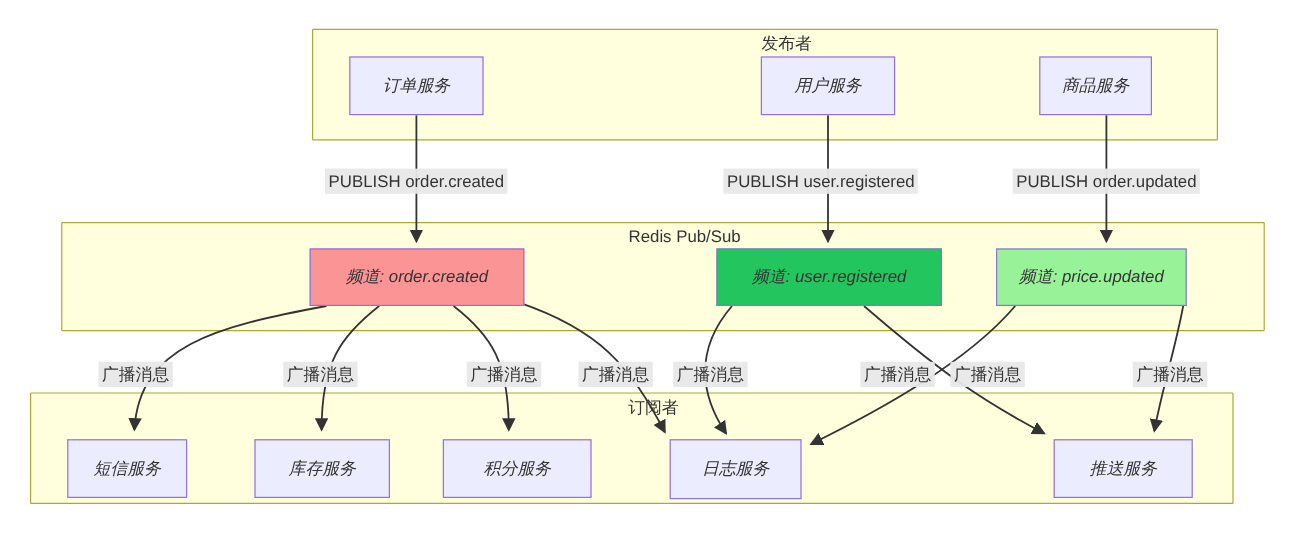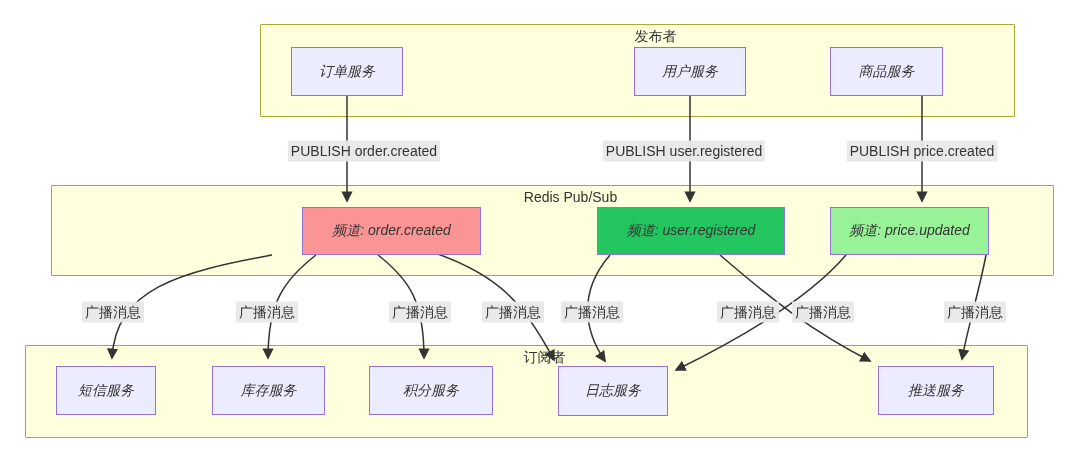--- a/index.html
+++ b/index.html
@@ -37,21 +37,21 @@
 <div class="canvas">
 
   <div class="cluster" style="left:260px;top:24px;width:755px;height:93px;">
     <div class="cluster-title">发布者</div>
   </div>
 
   <div class="cluster" style="left:51px;top:185px;width:1003px;height:91px;">
     <div class="cluster-title">Redis Pub/Sub</div>
   </div>
 
-  <div class="cluster" style="left:25px;top:345px;width:1003px;height:93px;">
+  <div class="cluster" style="left:25px;top:327px;width:1003px;height:93px;">
     <div class="cluster-title">订阅者</div>
   </div>
 
   <svg class="edge-layer" width="1080" height="463">
     <defs>
       <marker id="arrow" viewBox="0 0 10 10" refX="8.5" refY="5" markerWidth="7.5" markerHeight="7.5" orient="auto-start-reverse">
         <path d="M0,0 L10,5 L0,10 z" fill="#333"></path>
       </marker>
     </defs>
     <g fill="none" stroke="#333" stroke-width="1.5">
@@ -63,38 +63,38 @@
       <path d="M316,255 C284,280 268,302 268,358" marker-end="url(#arrow)"></path>
       <path d="M378,255 C410,280 424,302 424,358" marker-end="url(#arrow)"></path>
       <path d="M432,252 C500,275 525,305 554,360" marker-end="url(#arrow)"></path>
       <path d="M610,255 C578,292 584,330 605,361" marker-end="url(#arrow)"></path>
       <path d="M846,255 C806,302 733,342 676,370" marker-end="url(#arrow)"></path>
       <path d="M720,255 C778,305 814,332 870,361" marker-end="url(#arrow)"></path>
       <path d="M986,255 C979,292 968,326 962,359" marker-end="url(#arrow)"></path>
     </g>
   </svg>
 
-  <div class="edge-label" style="left:364px;top:151px;">PUBLISH order.created</div>
+  <div class="edge-label" style="left:347px;top:151px;">PUBLISH order.created</div>
   <div class="edge-label" style="left:684px;top:151px;">PUBLISH user.registered</div>
-  <div class="edge-label" style="left:922px;top:151px;">PUBLISH price.created</div>
+  <div class="edge-label" style="left:922px;top:151px;">PUBLISH order.updated</div>
 
   <div class="edge-label" style="left:113px;top:312px;">广播消息</div>
   <div class="edge-label" style="left:267px;top:312px;">广播消息</div>
   <div class="edge-label" style="left:420px;top:312px;">广播消息</div>
   <div class="edge-label" style="left:513px;top:312px;">广播消息</div>
   <div class="edge-label" style="left:592px;top:312px;">广播消息</div>
   <div class="edge-label" style="left:748px;top:312px;">广播消息</div>
   <div class="edge-label" style="left:823px;top:312px;">广播消息</div>
   <div class="edge-label" style="left:975px;top:312px;">广播消息</div>
 
   <div class="node" style="left:291px;top:47px;width:112px;height:49px;">订单服务</div>
   <div class="node" style="left:634px;top:47px;width:112px;height:49px;">用户服务</div>
-  <div class="node" style="left:830px;top:47px;width:113px;height:49px;text-align:center;">商品服务</div>
+  <div class="node" style="left:866px;top:47px;width:94px;height:49px;text-align:center;">商品服务</div>
 
-  <div class="node ch-order" style="left:258px;top:207px;width:179px;height:48px;margin-left:44px;">频道: order.created</div>
+  <div class="node ch-order" style="left:258px;top:207px;width:179px;height:48px;">频道: order.created</div>
   <div class="node ch-user" style="left:597px;top:207px;width:188px;height:48px;">频道: user.registered</div>
   <div class="node ch-price" style="left:830px;top:207px;width:159px;height:48px;">频道: price.updated</div>
 
   <div class="node" style="left:56px;top:366px;width:100px;height:49px;">短信服务</div>
   <div class="node" style="left:212px;top:366px;width:113px;height:49px;">库存服务</div>
   <div class="node" style="left:369px;top:366px;width:124px;height:49px;">积分服务</div>
   <div class="node" style="left:558px;top:366px;width:110px;height:50px;">日志服务</div>
   <div class="node" style="left:878px;top:366px;width:116px;height:49px;">推送服务</div>
 
 </div>

